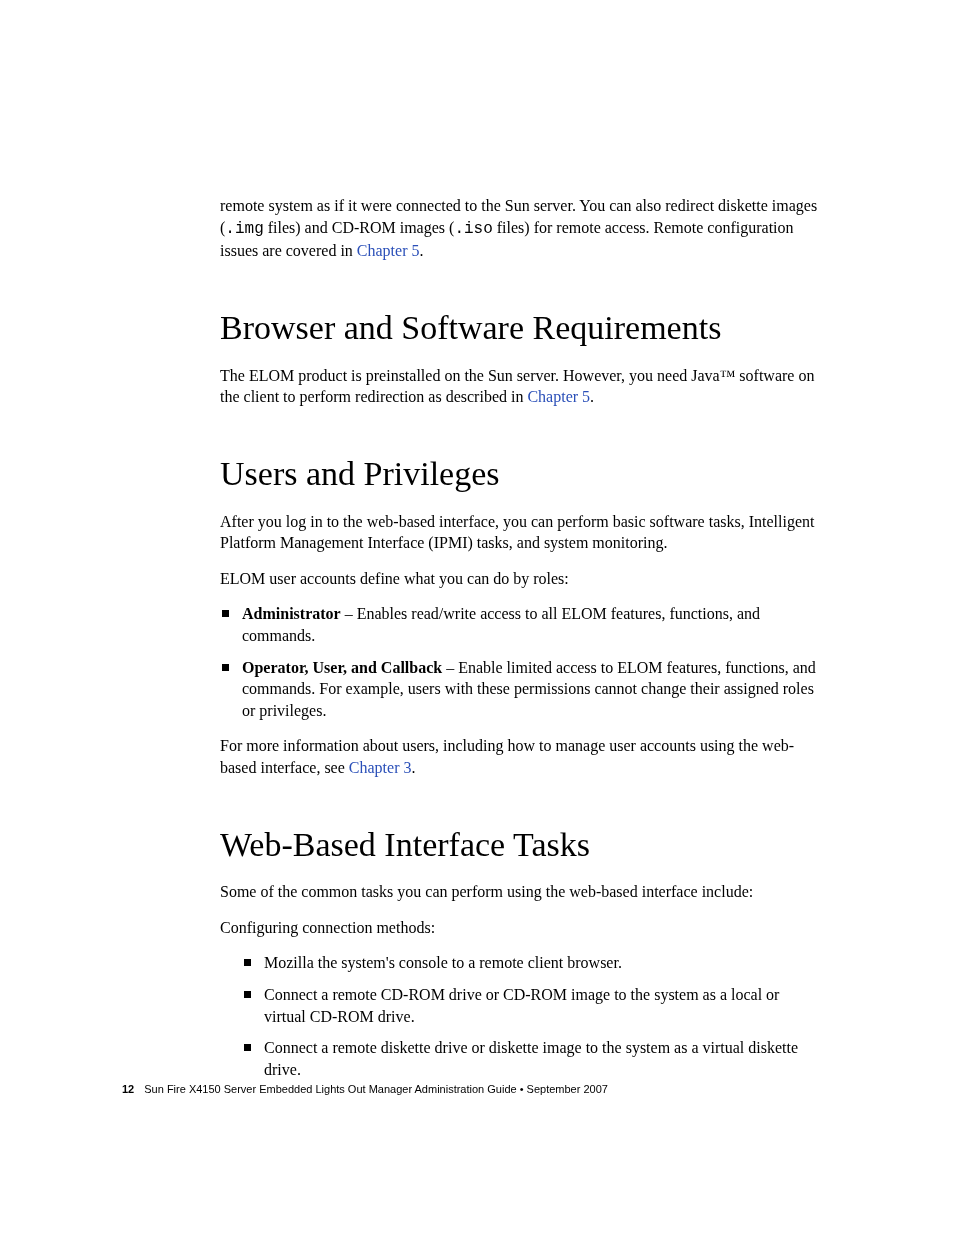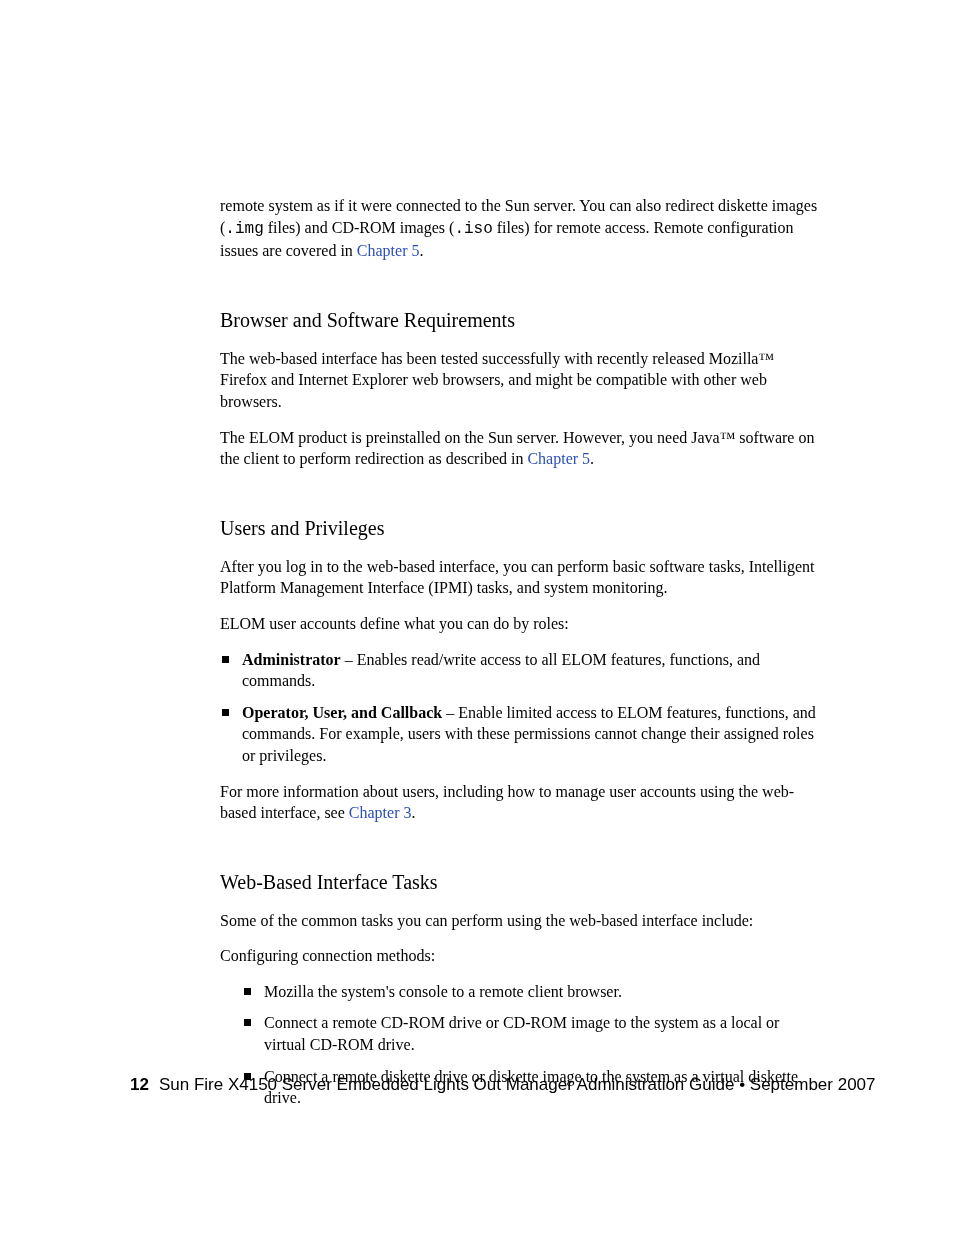--- a/index.html
+++ b/index.html
@@ -20,21 +20,21 @@
     line-height: 1.35;
   }
   .code {
     font-family: "Courier New", Courier, monospace;
   }
   .link {
     color: #2a4fb8;
   }
   h2.section {
     font-weight: 400;
-    font-size: 20px;
+    font-size: 34px;
     margin: 0 0 16px 0;
     line-height: 1.2;
   }
   p {
     margin: 0 0 14px 0;
   }
   .block {
     margin-bottom: 46px;
   }
   .block:last-of-type {
@@ -76,45 +76,44 @@
     top: 7px;
     width: 7px;
     height: 7px;
     background: #000;
   }
   .bold {
     font-weight: 700;
   }
   .footer {
     position: absolute;
-    left: 130px;
+    left: 122px;
     bottom: 140px;
     font-family: Helvetica, Arial, sans-serif;
-    font-size: 17px;
+    font-size: 11px;
     color: #000;
   }
   .footer .pnum {
     font-weight: 700;
     margin-right: 10px;
   }
 </style>
 </head>
 <body>
 
 <div class="page">
 
   <div class="block">
     <p>
       <span>remote system as if it were connected to the Sun server. You can also redirect diskette images (</span><span class="code">.img</span><span> files) and CD-ROM images (</span><span class="code">.iso</span><span> files) for remote access. Remote configuration issues are covered in </span><span class="link">Chapter 5</span><span>.</span>
     </p>
   </div>
 
   <div class="block">
     <h2 class="section">Browser and Software Requirements</h2>
-    <p>The web-based interface has been tested successfully with recently released Mozilla™ Firefox and Internet Explorer web browsers, and might be compatible with other web browsers.</p>
     <p>
       <span>The ELOM product is preinstalled on the Sun server. However, you need Java™ software on the client to perform redirection as described in </span><span class="link">Chapter 5</span><span>.</span>
     </p>
   </div>
 
   <div class="block">
     <h2 class="section">Users and Privileges</h2>
     <p>After you log in to the web-based interface, you can perform basic software tasks, Intelligent Platform Management Interface (IPMI) tasks, and system monitoring.</p>
     <p>ELOM user accounts define what you can do by roles:</p>
     <ul class="roles">

